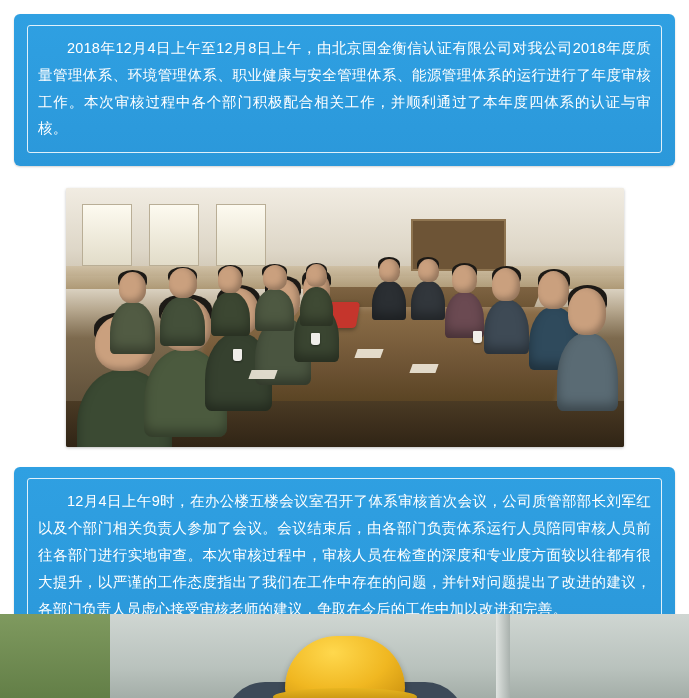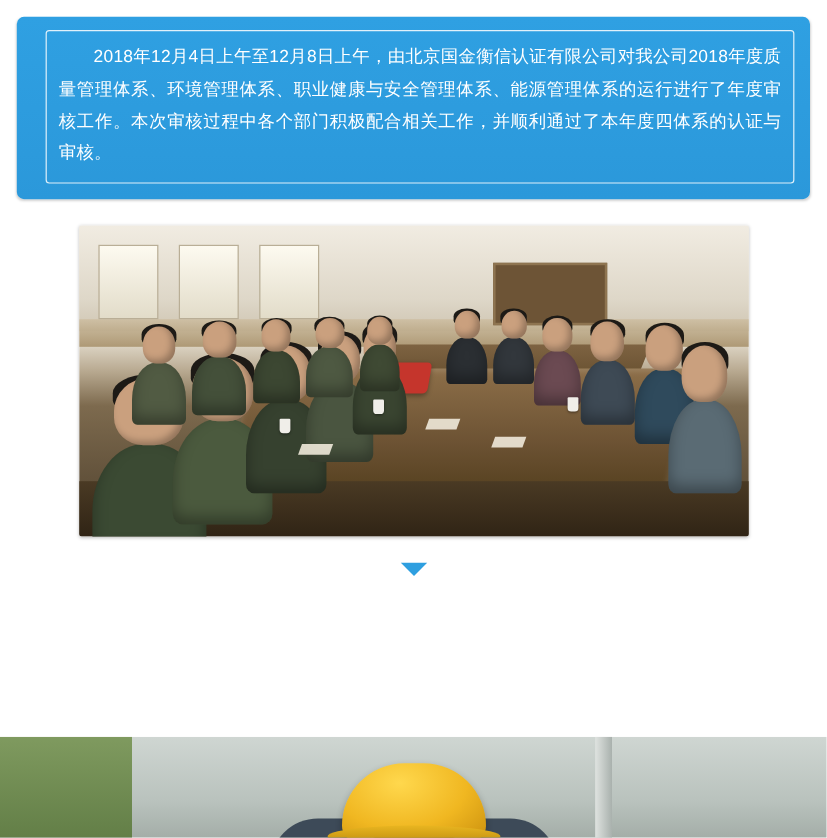--- a/index.html
+++ b/index.html
@@ -29,21 +29,20 @@
     border-radius: 6px;
     box-shadow: 0 1px 2px rgba(0,0,0,0.18);
     padding: 11px 13px 13px 13px;
     box-sizing: border-box;
   }
   .callout-inner {
     border: 1px solid rgba(255,255,255,0.85);
     border-radius: 3px;
     padding: 9px 10px 10px 10px;
     box-sizing: border-box;
-    margin-left: 11px;
   }
   .callout p {
     margin: 0;
     color: #ffffff;
     font-size: 14.5px;
     line-height: 1.85;
     text-align: justify;
     text-indent: 2em;
     letter-spacing: 0.2px;
     font-family: "Liberation Sans", sans-serif;
@@ -363,20 +362,25 @@
         <div class="cup" style="left:30%; top:62%;"></div>
         <div class="cup" style="left:44%; top:56%;"></div>
         <div class="cup" style="left:73%; top:55%;"></div>
         <div class="papers" style="left:33%; top:70%;"></div>
         <div class="papers" style="left:52%; top:62%;"></div>
         <div class="papers" style="left:62%; top:68%;"></div>
       </div>
     </div>
   </div>
 
+  <div class="callout callout-2">
+    <div class="callout-inner">
+      <p>12月4日上午9时，在办公楼五楼会议室召开了体系审核首次会议，公司质管部部长刘军红以及个部门相关负责人参加了会议。会议结束后，由各部门负责体系运行人员陪同审核人员前往各部门进行实地审查。本次审核过程中，审核人员在检查的深度和专业度方面较以往都有很大提升，以严谨的工作态度指出了我们在工作中存在的问题，并针对问题提出了改进的建议，各部门负责人员虚心接受审核老师的建议，争取在今后的工作中加以改进和完善。</p>
+    </div>
+  </div>
 
   <div class="arrow-divider">
     <div class="tri"></div>
   </div>
 
   <div class="photo-bottom">
     <div class="bottom-scene">
       <div class="bottom-green"></div>
       <div class="bottom-pole"></div>
       <div class="shoulder"></div>

